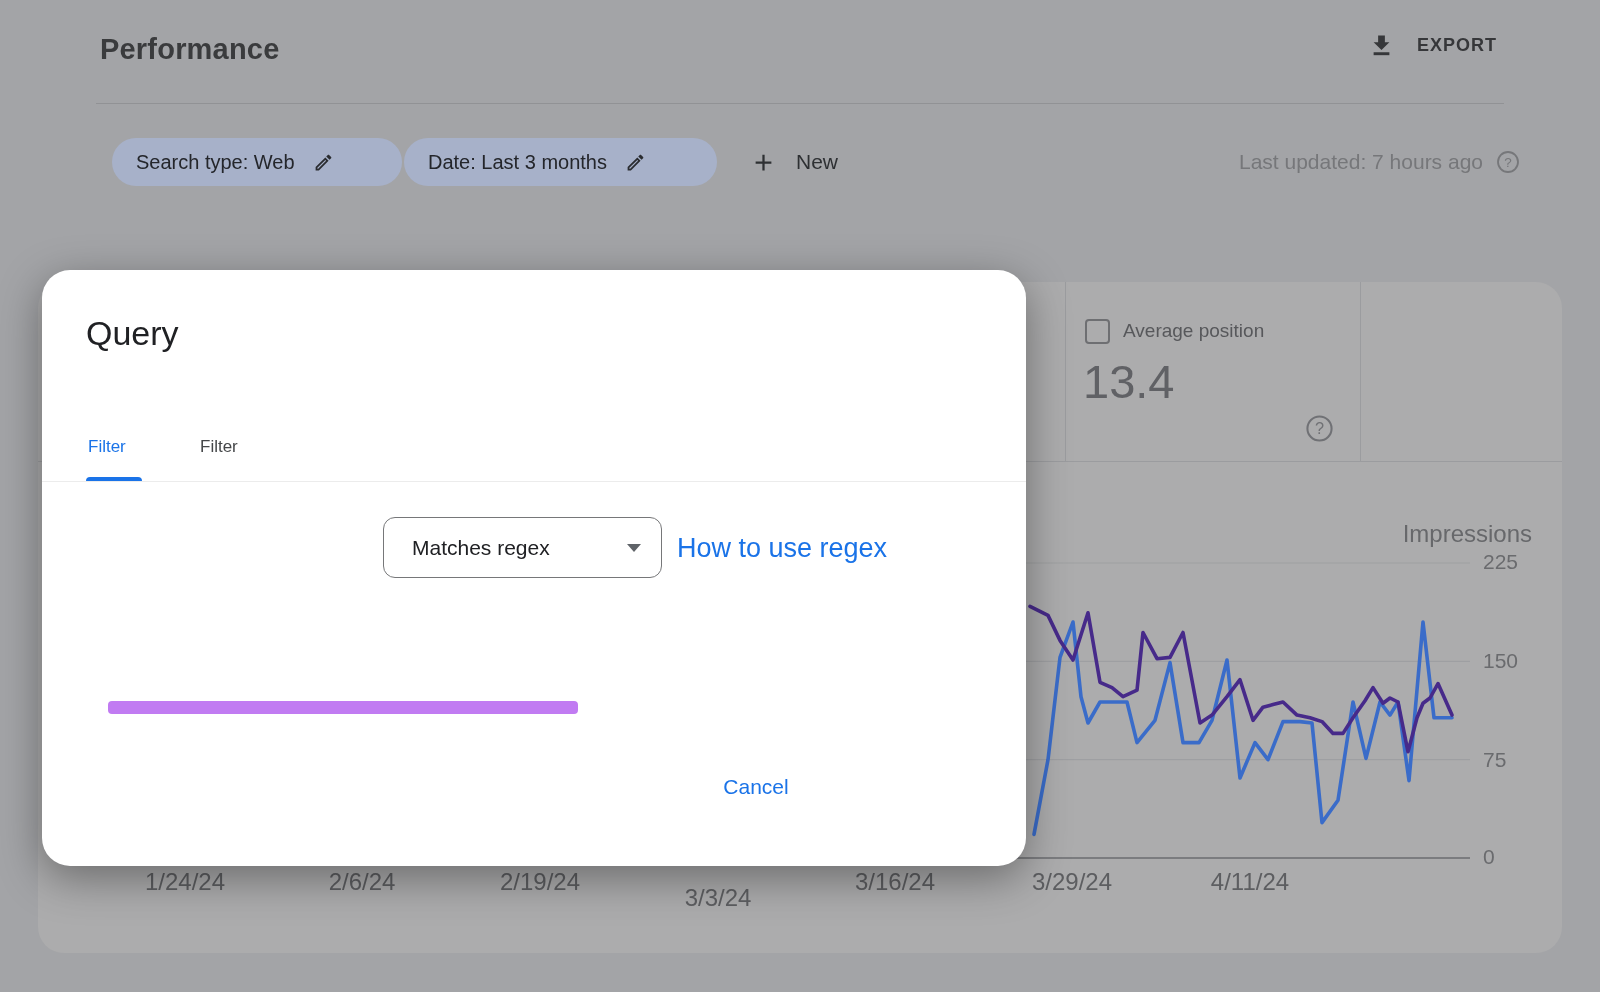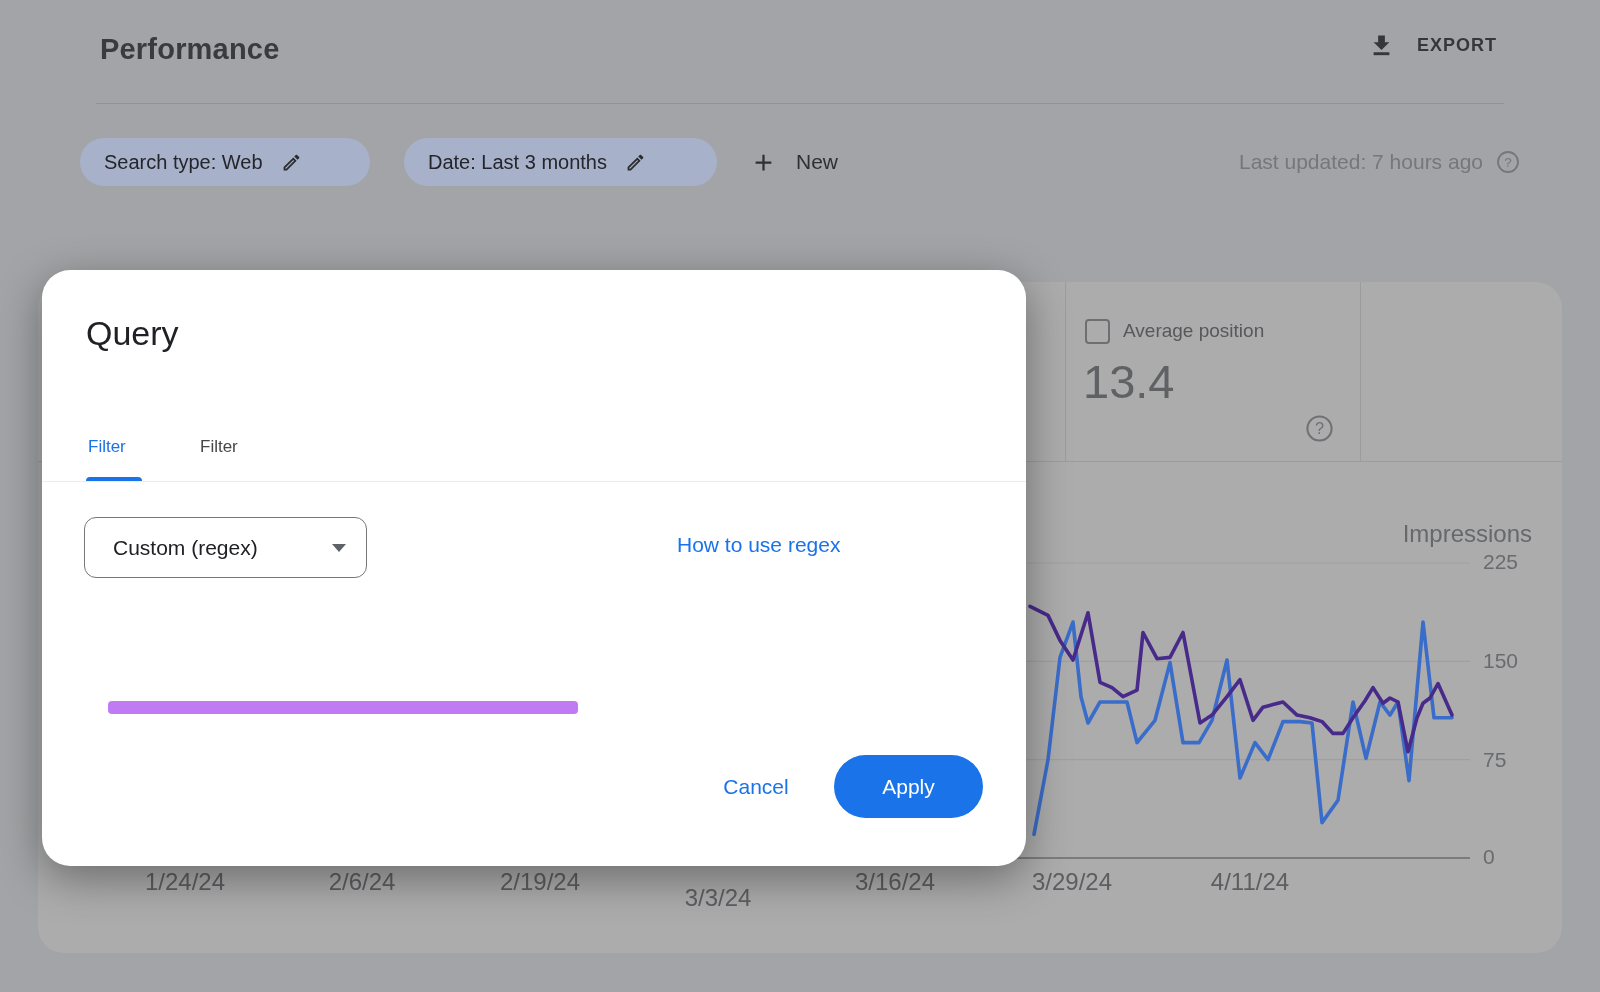--- a/index.html
+++ b/index.html
@@ -20,21 +20,21 @@
 
   
   .page-title{left:100px;top:33px;font-size:29px;color:#3a3b3d;letter-spacing:.2px;}
   .export-btn{left:1368px;top:30px;display:flex;align-items:center;gap:22px;color:#36373a;cursor:pointer;}
   .export-btn span{font-size:18px;font-weight:700;letter-spacing:1px;}
   .header-divider{left:96px;top:103px;width:1408px;height:1px;background:#919295;}
 
   .chip{top:138px;height:48px;border-radius:24px;background:#a7b1c9;display:flex;align-items:center;
         padding:0 22px 0 24px;gap:18px;color:#24262b;cursor:pointer;}
   .chip span{font-size:20px;font-weight:500;}
-  .chip-search{left:80px;width:290px;}
+  .chip-search{left:112px;width:290px;}
   .chip-date{left:404px;width:313px;}
   .new-btn{left:750px;top:138px;height:48px;display:flex;align-items:center;gap:19px;color:#2e3033;cursor:pointer;}
   .new-btn span{font-size:21px;font-weight:500;}
   .last-updated{top:138px;right:80px;height:48px;display:flex;align-items:center;gap:13px;color:#76777a;}
   .last-updated span{font-size:21px;}
 
   .content-card{left:38px;top:282px;width:1524px;height:671px;background:#acacad;border-radius:26px;}
   .tile-border-left{left:1065px;top:282px;width:1px;height:180px;background:#9b9c9f;z-index:2;}
   .tile-border-right{left:1360px;top:282px;width:1px;height:180px;background:#9b9c9f;z-index:2;}
   .tiles-bottom-border{left:38px;top:461px;width:1524px;height:1px;background:#9b9c9f;z-index:2;}
@@ -66,21 +66,21 @@
   .tabs-divider{position:absolute;left:0;top:211px;width:984px;height:1px;background:#ececec;}
 
   .dropdown{position:absolute;top:247px;height:61px;border:1.5px solid #767779;border-radius:12px;
             display:flex;align-items:center;justify-content:space-between;padding:0 20px 0 28px;
             background:#fff;cursor:pointer;}
   .dropdown span{font-size:21px;font-weight:500;color:#202124;}
   .dd-dimension{left:42px;width:283px;}
   .dd-operator{left:341px;width:279px;}
   .caret{width:0;height:0;border-left:7px solid transparent;border-right:7px solid transparent;
          border-top:8px solid #5f6368;margin-left:16px;}
-  .regex-link{position:absolute;left:635px;top:263px;font-size:21px;color:var(--accent);cursor:pointer;text-decoration:none;}
+  .regex-link{position:absolute;left:635px;top:263px;font-size:27px;color:var(--accent);cursor:pointer;text-decoration:none;}
 
   .regex-field{position:absolute;left:42px;top:340px;width:900px;height:97px;border:1.5px solid #85868a;
                border-radius:10px;background:#fff;}
   .regex-field-label{position:absolute;left:16px;top:-10px;background:#fff;padding:0 6px;
                      font-size:15.5px;color:#5f6368;white-space:nowrap;}
   .regex-input{position:absolute;left:26px;top:0;width:850px;height:100%;border:none;outline:none;
                font-family:"Liberation Sans","DejaVu Sans",sans-serif;font-size:22.5px;color:#202124;background:transparent;}
   .highlight-bar{position:absolute;left:66px;top:431px;width:470px;height:13px;background:var(--highlight);
                  border-radius:4px;z-index:12;}
 
@@ -175,25 +175,24 @@
 </div>
 
 <div class="abs dialog">
   <div class="dialog-title">Query</div>
 
   <div class="tab tab-filter">Filter</div>
   <div class="tab tab-compare">Filter</div>
   <div class="tab-underline"></div>
   <div class="tabs-divider"></div>
 
-  <div class="dropdown dd-dimension">
-    <span>Custom (regex)</span>
+
+  <div class="dropdown dd-operator">
+    <span>Matches regex</span>
     <span class="caret"></span>
   </div>
-
 
   <a class="regex-link" href="#">How to use regex</a>
 
   <div class="highlight-bar"></div>
 
   <button class="cancel-btn">Cancel</button>
-  <button class="apply-btn">Apply</button>
 </div>
 
 </body></html>

